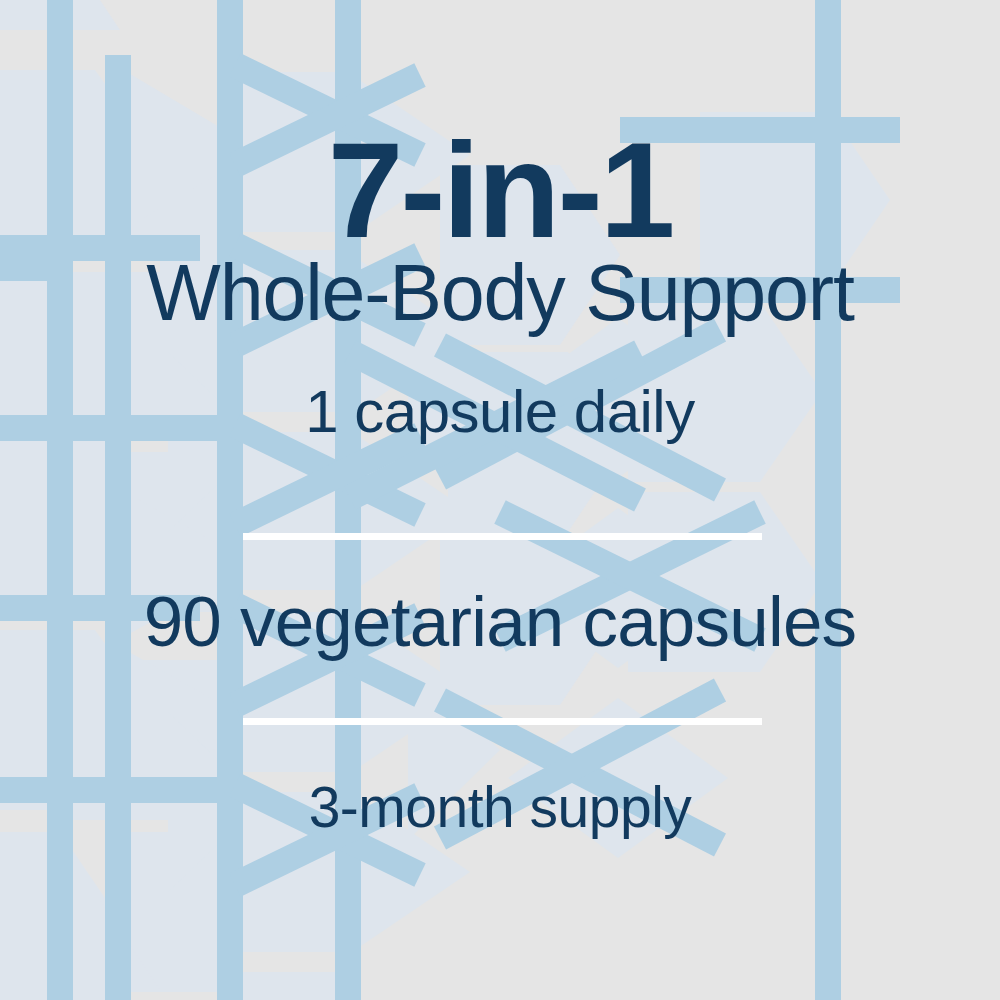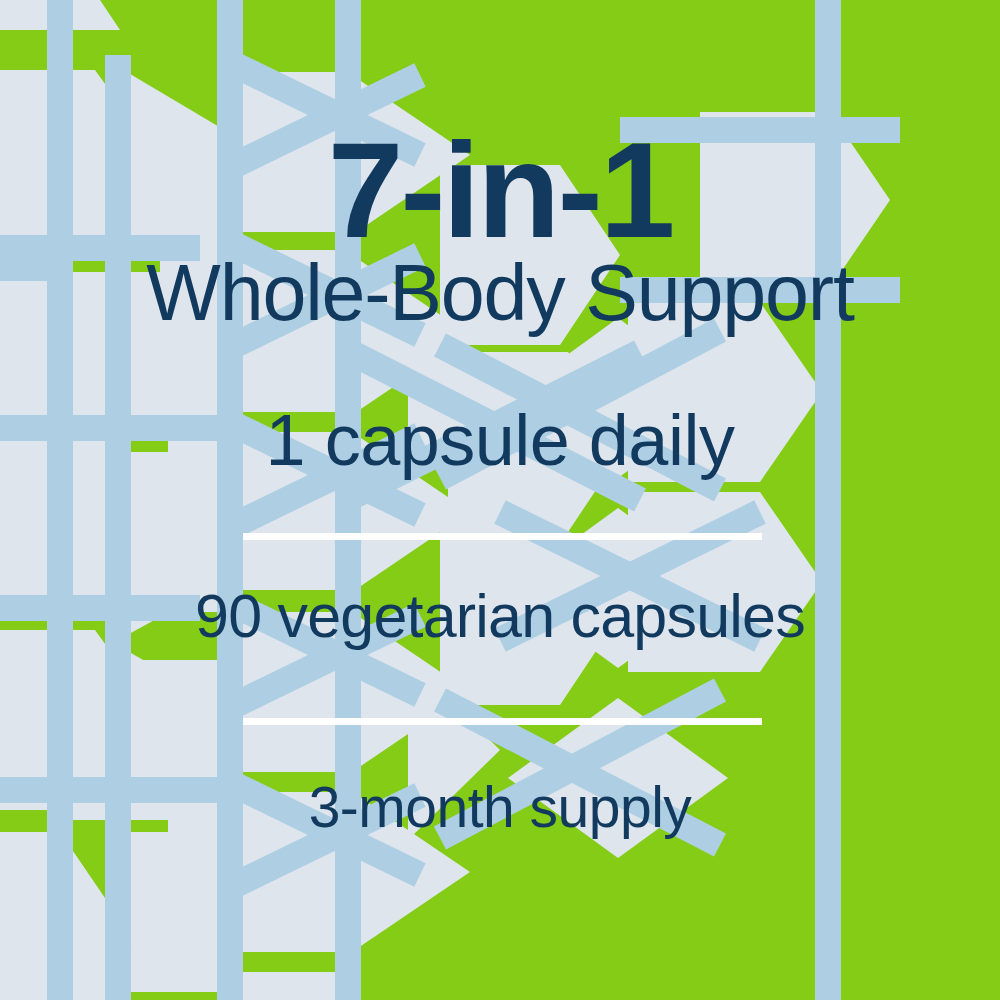--- a/index.html
+++ b/index.html
@@ -6,21 +6,21 @@
   html, body {
     margin: 0;
     padding: 0;
     background: #ffffff;
   }
   #canvas {
     position: relative;
     width: 1000px;
     height: 1000px;
     overflow: hidden;
-    background: #84cc16;
+    background: #e5e5e5;
     font-family: "Liberation Sans", sans-serif;
     -webkit-font-smoothing: antialiased;
   }
 
   
   #pattern-layer {
     position: absolute;
     inset: 0;
     width: 1000px;
     height: 1000px;
@@ -52,29 +52,29 @@
   }
 
   #subhead {
     top: 253px;
     font-size: 79px;
     font-weight: 400;
     letter-spacing: -1.2px;
   }
 
   #fact-dosage {
-    top: 404px;
-    font-size: 72px;
+    top: 382px;
+    font-size: 60px;
     font-weight: 400;
     letter-spacing: -0.5px;
   }
 
   #fact-count {
     top: 586px;
-    font-size: 61px;
+    font-size: 71px;
     font-weight: 400;
     letter-spacing: -0.8px;
   }
 
   #fact-supply {
     top: 779px;
     font-size: 57px;
     font-weight: 400;
     letter-spacing: -0.5px;
   }

